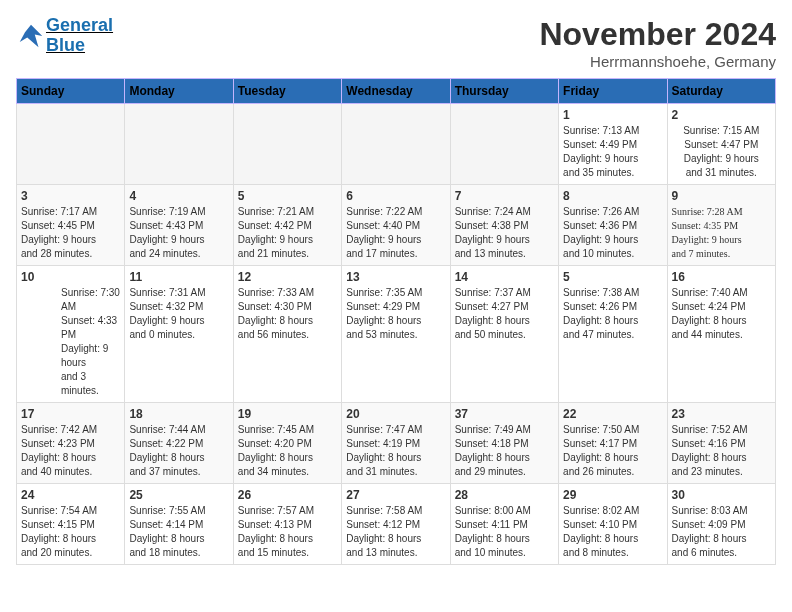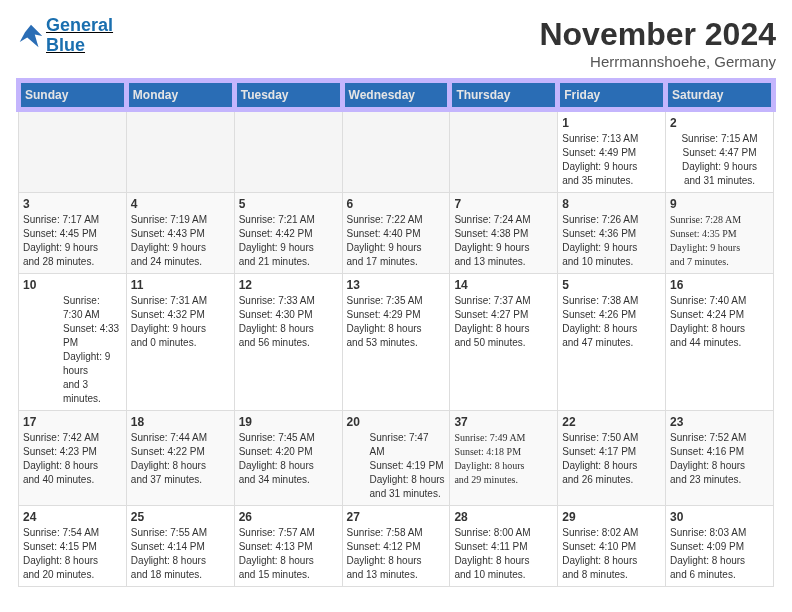--- a/index.html
+++ b/index.html
@@ -47,25 +47,25 @@
       font-size: 15px;
       color: #555;
     }
     table {
       width: 100%;
       border-collapse: collapse;
       table-layout: fixed;
     }
     th {
       background-color: #2a6db5;
-      color: #e5e5e5;
+      color: #000000;
       font-size: 12px;
       padding: 5px 4px;
       text-align: left;
-      border: 5px solid #c4b5fd;
+      border: 1px solid #c4b5fd;
     }
     td {
       border: 1px solid #ddd;
       vertical-align: top;
       padding: 4px;
       height: 80px;
       font-size: 10.5px;
       color: #333;
       background: #fff;
     }
@@ -265,28 +265,28 @@
         </td>
         <td class="has-data">
           <span class="day-num">19</span>
           <div class="day-info" style="white-space: pre-line;">Sunrise: 7:45 AM
 Sunset: 4:20 PM
 Daylight: 8 hours
 and 34 minutes.</div>
         </td>
         <td class="has-data">
           <span class="day-num">20</span>
-          <div class="day-info" style="white-space: pre-line; margin-left: 23px;">Sunrise: 7:47 AM
+          <div class="day-info" style="white-space: pre-line;">Sunrise: 7:47 AM
 Sunset: 4:19 PM
 Daylight: 8 hours
 and 31 minutes.</div>
         </td>
         <td class="has-data">
           <span class="day-num">37</span>
-          <div class="day-info" style="white-space: pre-line; font-family: Liberation Serif, serif;">Sunrise: 7:49 AM
+          <div class="day-info" style="white-space: pre-line;">Sunrise: 7:49 AM
 Sunset: 4:18 PM
 Daylight: 8 hours
 and 29 minutes.</div>
         </td>
         <td class="has-data">
           <span class="day-num">22</span>
           <div class="day-info" style="white-space: pre-line;">Sunrise: 7:50 AM
 Sunset: 4:17 PM
 Daylight: 8 hours
 and 26 minutes.</div>

